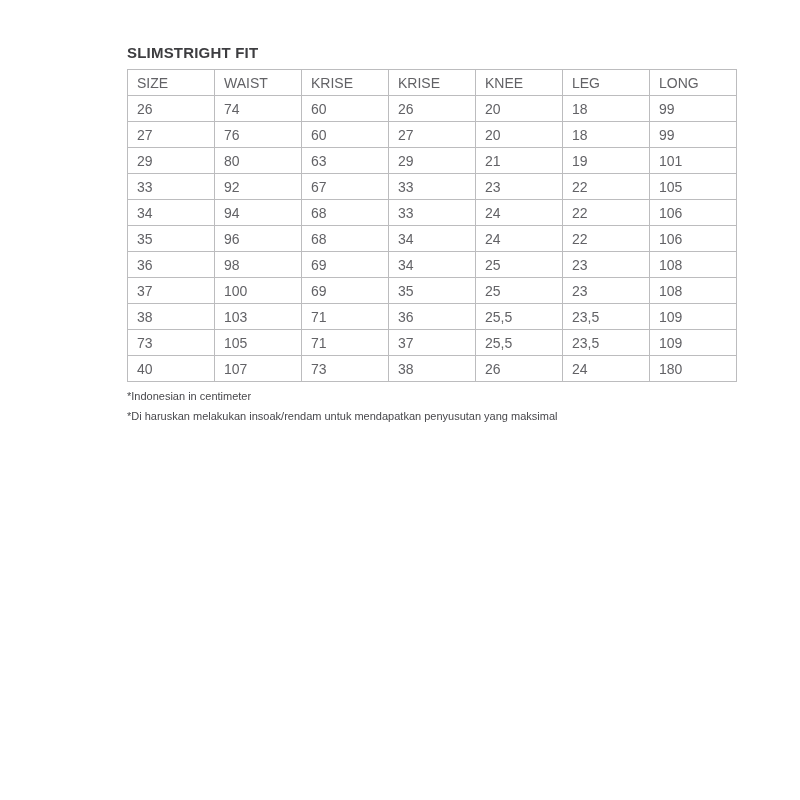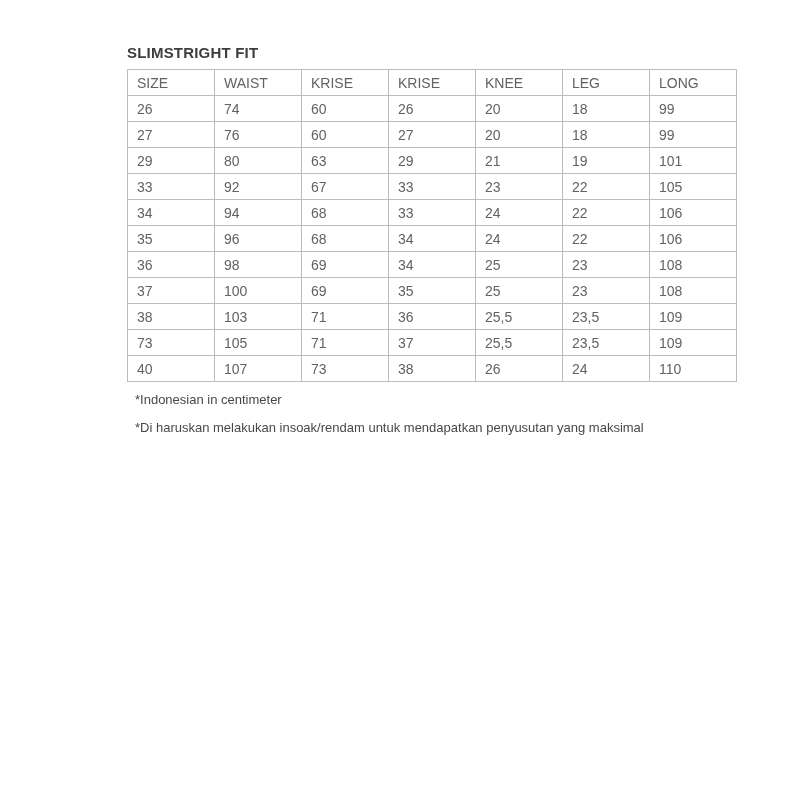--- a/index.html
+++ b/index.html
@@ -44,24 +44,24 @@
     color: #626266;
     text-align: left;
     vertical-align: middle;
     white-space: nowrap;
     overflow: hidden;
   }
   .footnotes {
     margin-top: 4px;
   }
   .footnote {
-    font-size: 13px;
+    font-size: 11px;
     color: #48484c;
     line-height: 20px;
-    margin: 8px;
+    margin: 0;
   }
 </style>
 </head>
 <body>
 
 <div class="page">
   <div class="content">
     <p class="chart-title">SLIMSTRIGHT FIT</p>
 
     <table class="size-table">
@@ -167,21 +167,21 @@
             <td>23,5</td>
             <td>109</td>
           </tr>
           <tr>
             <td>40</td>
             <td>107</td>
             <td>73</td>
             <td>38</td>
             <td>26</td>
             <td>24</td>
-            <td>110</td>
+            <td>180</td>
           </tr>
         </tbody>
     </table>
 
     <div class="footnotes">
         <p class="footnote">*Indonesian in centimeter</p>
         <p class="footnote">*Di haruskan melakukan insoak/rendam untuk mendapatkan penyusutan yang maksimal</p>
       </div>
   </div>
 </div>

